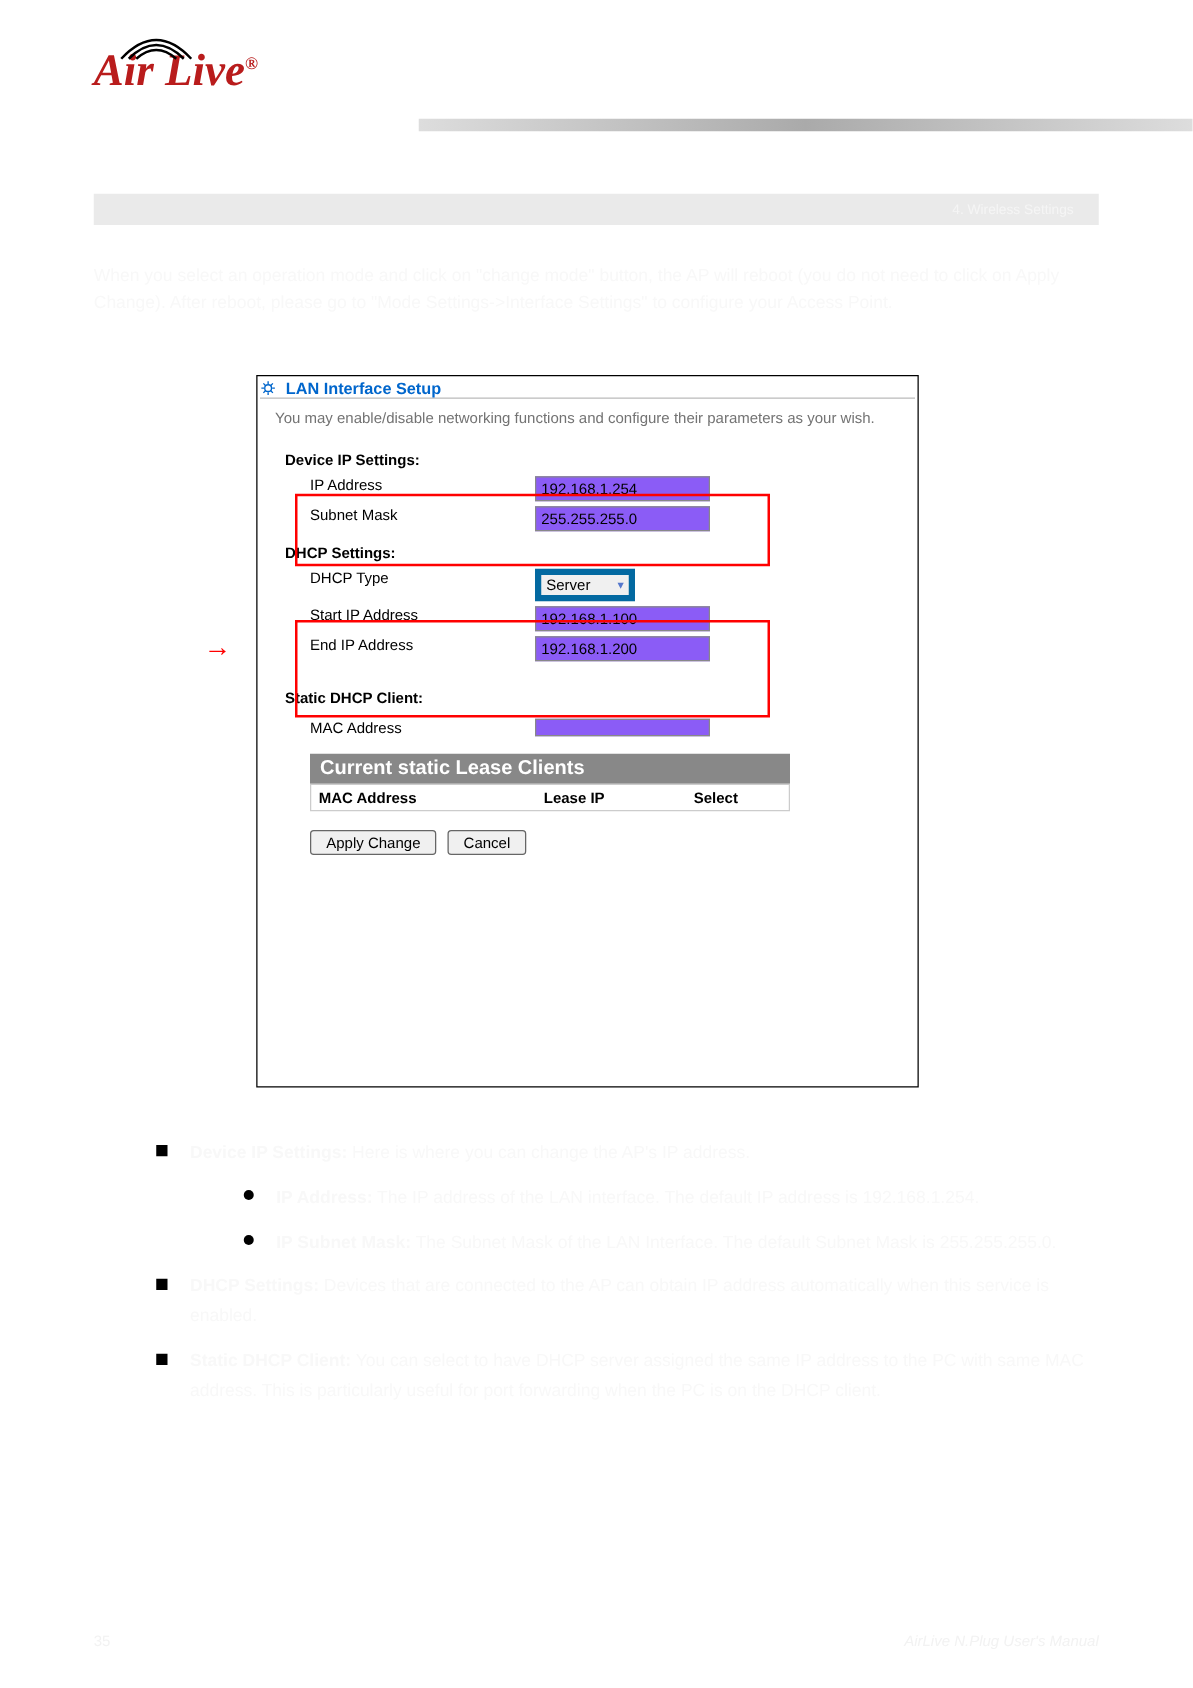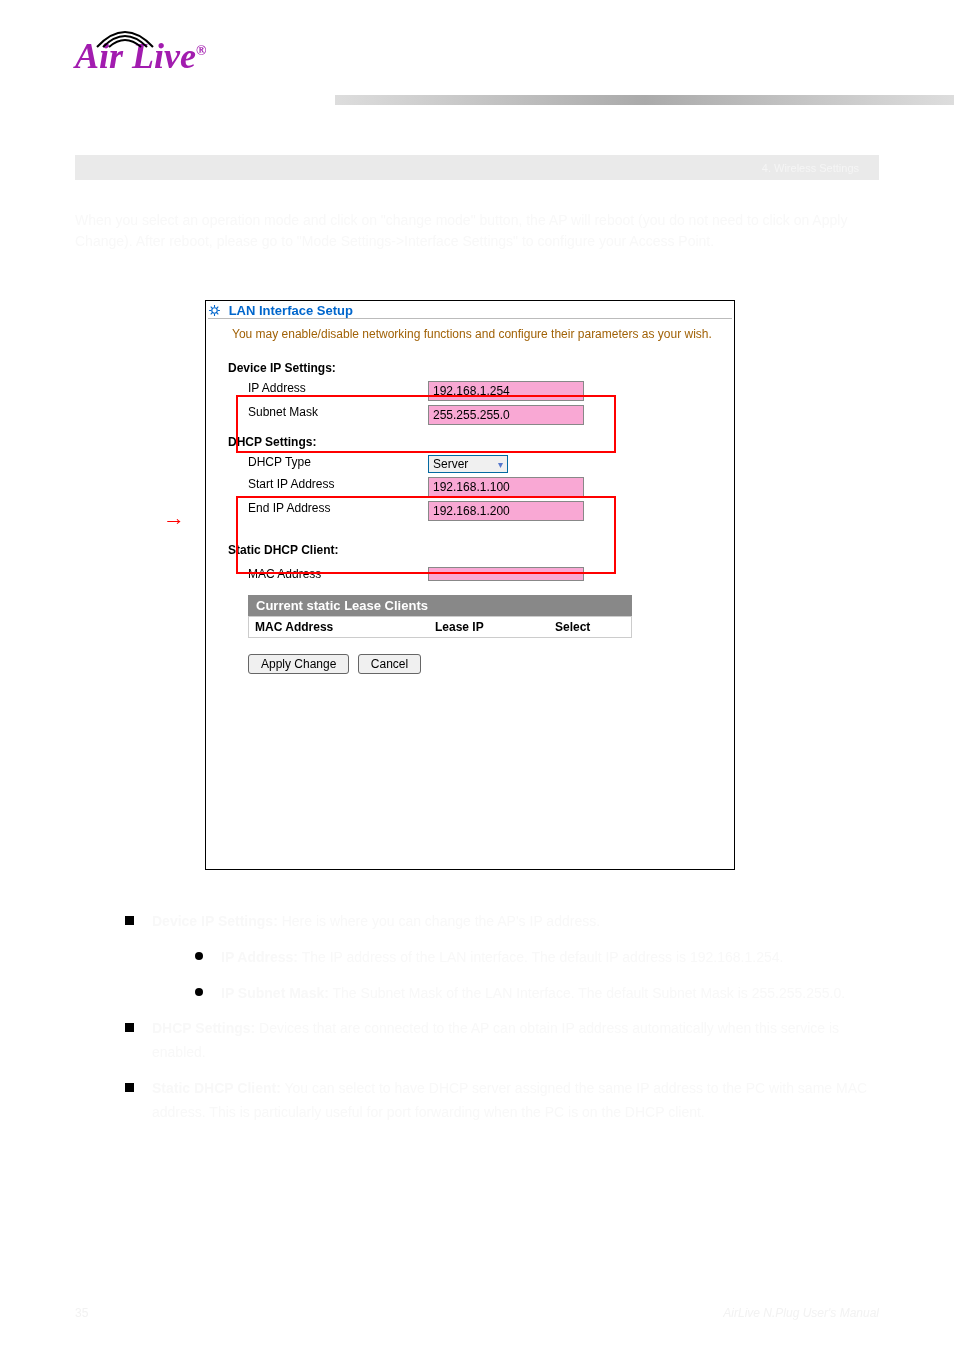--- a/index.html
+++ b/index.html
@@ -11,21 +11,21 @@
       position: relative;
     }
     .logo-area {
       position: absolute;
       top: 35px;
       left: 75px;
       font-family: 'Times New Roman', serif;
       font-style: italic;
       font-weight: bold;
       font-size: 36px;
-      color: #a21caf;
+      color: #b91c1c;
     }
     .logo-area .wifi {
       position: absolute;
       top: -10px;
       left: 20px;
       width: 60px;
       height: 25px;
     }
     .logo-reg {
       font-size: 14px;
@@ -83,51 +83,51 @@
       width: 13px;
       height: 13px;
       margin-right: 4px;
       vertical-align: -2px;
     }
     .underline {
       border-bottom: 1px solid #bbb;
       margin-bottom: 8px;
     }
     .subtext {
-      color: #a16207;
-      font-size: 12px;
-      margin-left: 24px;
+      color: #737373;
+      font-size: 12px;
+      margin-left: 12px;
       margin-bottom: 20px;
     }
     .group-label {
       font-size: 12px;
       font-weight: bold;
       margin-left: 20px;
       margin-bottom: 6px;
       margin-top: 10px;
     }
     .row {
       display: flex;
       margin-left: 40px;
       margin-bottom: 4px;
     }
     .row-label {
       width: 180px;
       font-size: 12px;
     }
     .row-value {
-      width: 156px;
+      width: 140px;
       border: 1px solid #888;
       padding: 2px 4px;
       font-size: 12px;
-      background: #f9a8d4;
+      background: #8b5cf6;
     }
     .dropdown {
       width: 80px;
-      border: 1px solid #0369a1;
+      border: 5px solid #0369a1;
       padding: 1px 4px;
       font-size: 12px;
       background: #f0f0f0;
       display: flex;
       justify-content: space-between;
       align-items: center;
     }
     .dropdown .chev {
       color: #5577cc;
       font-size: 10px;
@@ -174,21 +174,21 @@
       border-radius: 3px;
       margin-right: 4px;
     }
     .btn-row {
       margin-left: 40px;
       margin-top: 12px;
     }
     .table-header {
       background: #888;
       color: #fff;
-      font-size: 13px;
+      font-size: 16px;
       font-weight: bold;
       padding: 3px 8px;
       margin-left: 40px;
       margin-top: 14px;
       width: 384px;
     }
     .table-cols {
       display: flex;
       margin-left: 40px;
       width: 384px;

